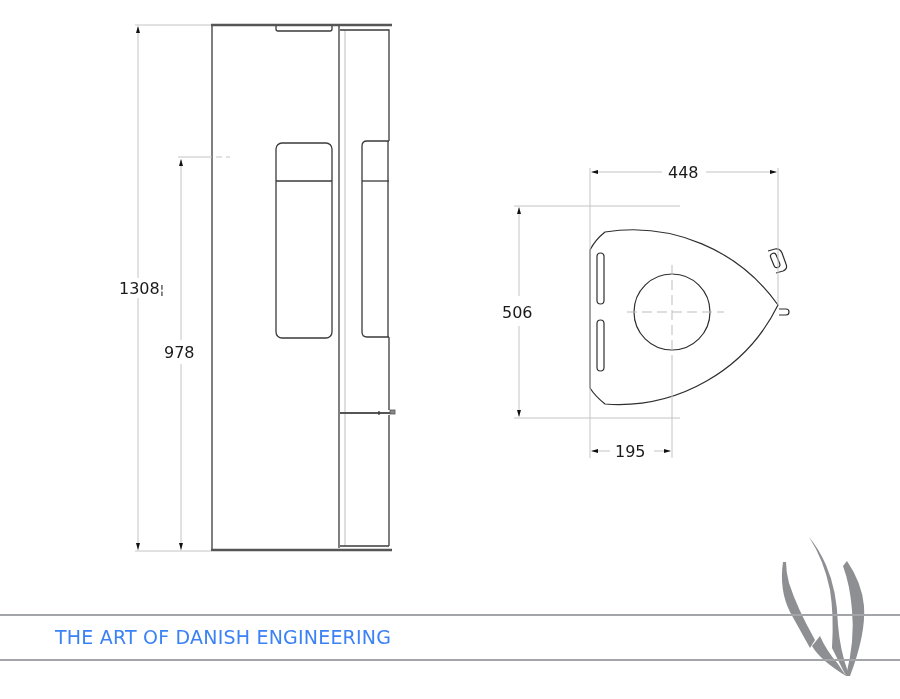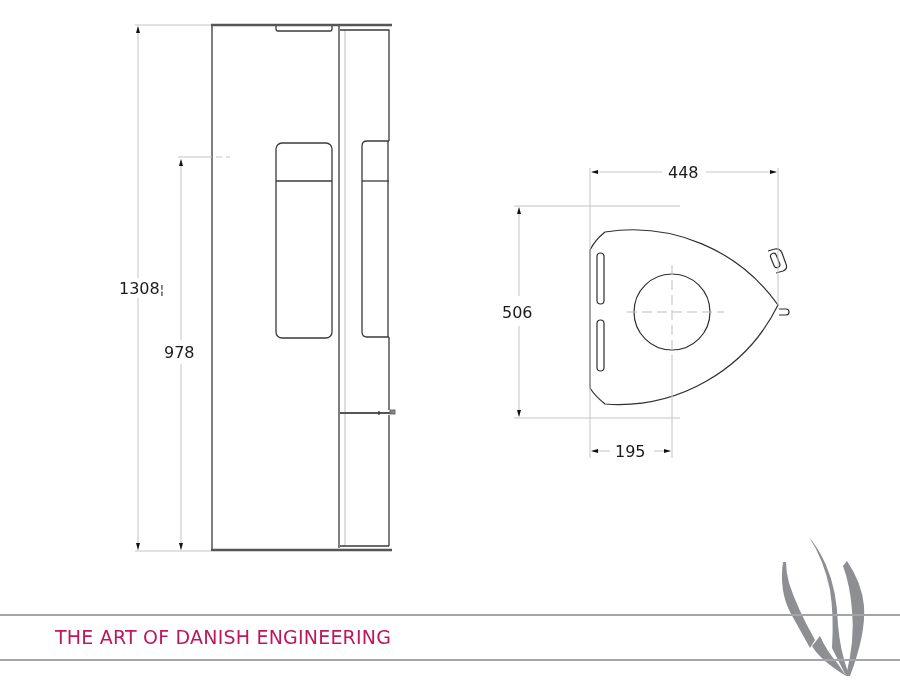--- a/index.html
+++ b/index.html
@@ -1,19 +1,19 @@
 <!DOCTYPE html>
 <html><head>
   <meta charset="utf-8">
   <style>
     html, body { margin: 0; padding: 0; background: #ffffff; }
     body { width: 900px; height: 699px; position: relative; overflow: hidden; font-family: "DejaVu Sans", sans-serif; }
     #drawing { position: absolute; left: 0; top: 0; width: 900px; height: 699px; }
     .dim-text { font-family: "DejaVu Sans", sans-serif; font-size: 16px; fill: #1a1a1a; }
-    .tagline { position: absolute; left: 55px; top: 626px; font-family: "DejaVu Sans", sans-serif; font-size: 19px; color: #be185d; letter-spacing: 0.2px; white-space: nowrap; text-align: center; }
+    .tagline { position: absolute; left: 55px; top: 626px; font-family: "DejaVu Sans", sans-serif; font-size: 19px; color: #3b82f6; letter-spacing: 0.2px; white-space: nowrap; text-align: center; }
     .rule { position: absolute; left: 0; width: 900px; height: 2px; background: #a4a5a8; }
   </style>
 </head>
 <body>
 
 <svg id="drawing" viewBox="0 0 900 699" xmlns="http://www.w3.org/2000/svg">
 
   <g fill="none" stroke="#3a3a3a" stroke-width="1.3">
 
     <line x1="211" y1="25" x2="392" y2="25" stroke="#555" stroke-width="2.6"></line>

